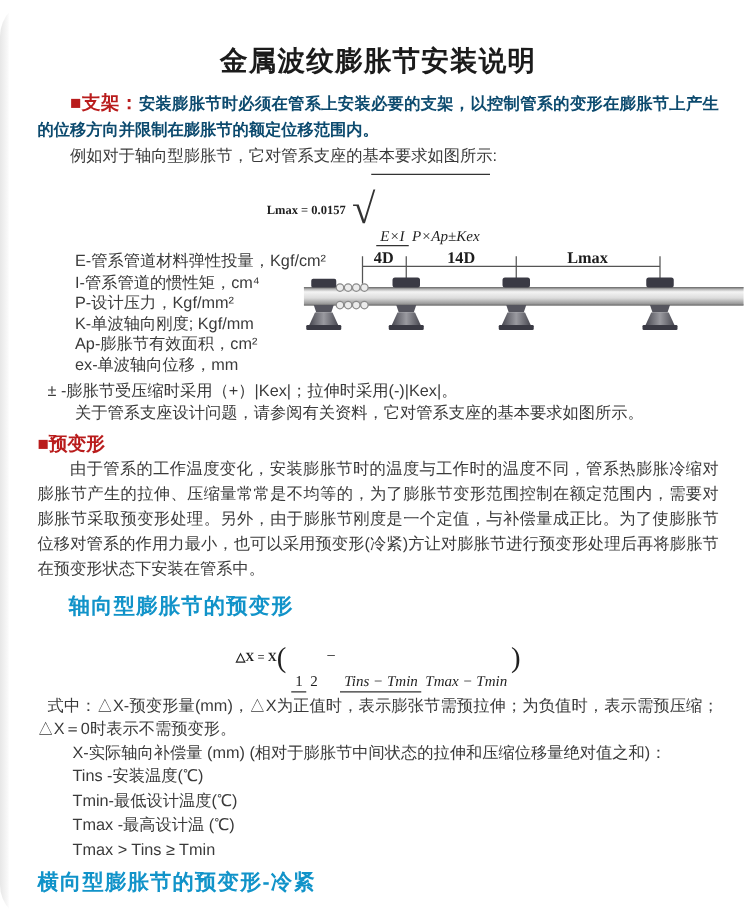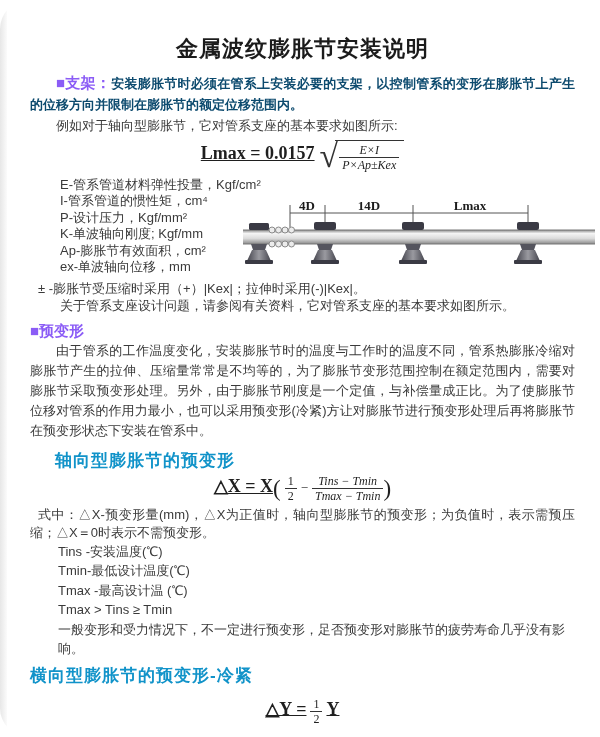--- a/index.html
+++ b/index.html
@@ -19,21 +19,21 @@
     position:absolute;left:0;top:0;width:7px;height:100%;
     background:linear-gradient(90deg,#e7e7e7,#fbfbfb);
   }
   
   .doc-title{
     margin:6px 0 8px 0;
     text-align:center;
     font-size:22px;font-weight:700;color:#1b1b1b;
     letter-spacing:1px;
   }
-  .sec-head{font-size:15px;font-weight:700;color:#8b5cf6;}
+  .sec-head{font-size:15px;font-weight:700;color:#b91c1c;}
   .sec-head .sq{font-size:15px;}
   .sub-heading{
     font-size:17px;font-weight:700;color:#1193c9;
     letter-spacing:1px;margin:6px 0 2px 0;
   }
   .sub-heading.indent1{margin-left:25px;margin-top:8px;}
   
   .para{margin:0;line-height:21px;text-align:justify;}
   .ti-2em{text-indent:2em;}
   .bold-run{font-weight:700;color:#0c4a6e;}
@@ -45,25 +45,25 @@
   .pm-line{margin-top:4px;line-height:17px;margin-left:8px;}
   .consult-line{line-height:17px;margin-left:30px;}
   .note-para{margin:0;line-height:18px;text-indent:8px;text-align:justify;}
   .ax-line{line-height:19.5px;margin-left:28px;white-space:nowrap;}
   
   .formula{
     text-align:center;
     font-family:"Liberation Serif",serif;
     color:#1f1f1f;margin:4px 0;
   }
-  .formula .f-b{font-weight:700;font-size:18px;text-decoration:underline;}
+  .formula .f-b{font-weight:700;font-size:10px;}
   .frac{
-    display:inline-flex;flex-direction:column;
+    display:inline-flex;flex-direction:row;
     vertical-align:middle;text-align:center;
-    font-size:12px;line-height:1.2;
+    font-size:12px;line-height:1.2;margin-top:40px;
   }
   .frac .num{border-bottom:1px solid #333;padding:0 3px;}
   .frac .den{padding:0 3px;}
   .f-it{font-style:italic;}
   .sqrt{display:inline-flex;align-items:center;margin-left:5px;vertical-align:middle;}
   .sqrt-sym{font-size:34px;font-weight:400;line-height:.85;margin-right:-3px;color:#333;}
   .sqrt-body{border-top:1.6px solid #333;padding:2px 5px 0 4px;}
   .paren{font-size:23px;font-weight:400;vertical-align:middle;line-height:1;}
   .f2{margin:2px 0 2px 0;}
   .f3{margin:10px 0 6px 0;}
@@ -181,27 +181,27 @@
   <div class="formula f2">
     <span class="f-b">△X = X</span><span class="paren">(</span><span class="fgap"></span><span class="frac">
         <span class="num">1</span>
         <span class="den">2</span>
       </span><span class="fgap"></span><span>−</span><span class="fgap"></span><span class="frac">
         <span class="num f-it">Tins − Tmin</span>
         <span class="den f-it">Tmax − Tmin</span>
       </span><span class="paren">)</span>
   </div>
 
-  <p class="note-para">式中：△X-预变形量(mm)，△X为正值时，轴向型膨胀节的预变形；为负值时，表示需预压缩；△X＝0时表示不需预变形。</p>
+  <p class="note-para">式中：△X-预变形量(mm)，△X为正值时，表示膨张节需预拉伸；为负值时，表示需预压缩；△X＝0时表示不需预变形。</p>
   <div>
+    <div class="ax-line" style="white-space:normal;">X-实际轴向补偿量 (mm) (相对于膨胀节中间状态的拉伸和压缩位移量绝对值之和)：</div>
     <div class="ax-line">Tins -安装温度(℃)</div>
     <div class="ax-line">Tmin-最低设计温度(℃)</div>
     <div class="ax-line">Tmax -最高设计温 (℃)</div>
     <div class="ax-line">Tmax &gt; Tins ≥ Tmin</div>
-    <div class="ax-line" style="white-space:normal;">一般变形和受力情况下，不一定进行预变形，足否预变形对膨胀节的疲劳寿命几乎没有影响。</div>
   </div>
 
   <div class="sub-heading" style="margin-top:5px;">横向型膨胀节的预变形-冷紧</div>
 
   <div class="formula f3">
     <span class="f-b">△Y =</span><span class="fgap"></span><span class="frac">
         <span class="num">1</span>
         <span class="den">2</span>
       </span><span class="fgap"></span><span class="f-b">Y</span>
   </div>

